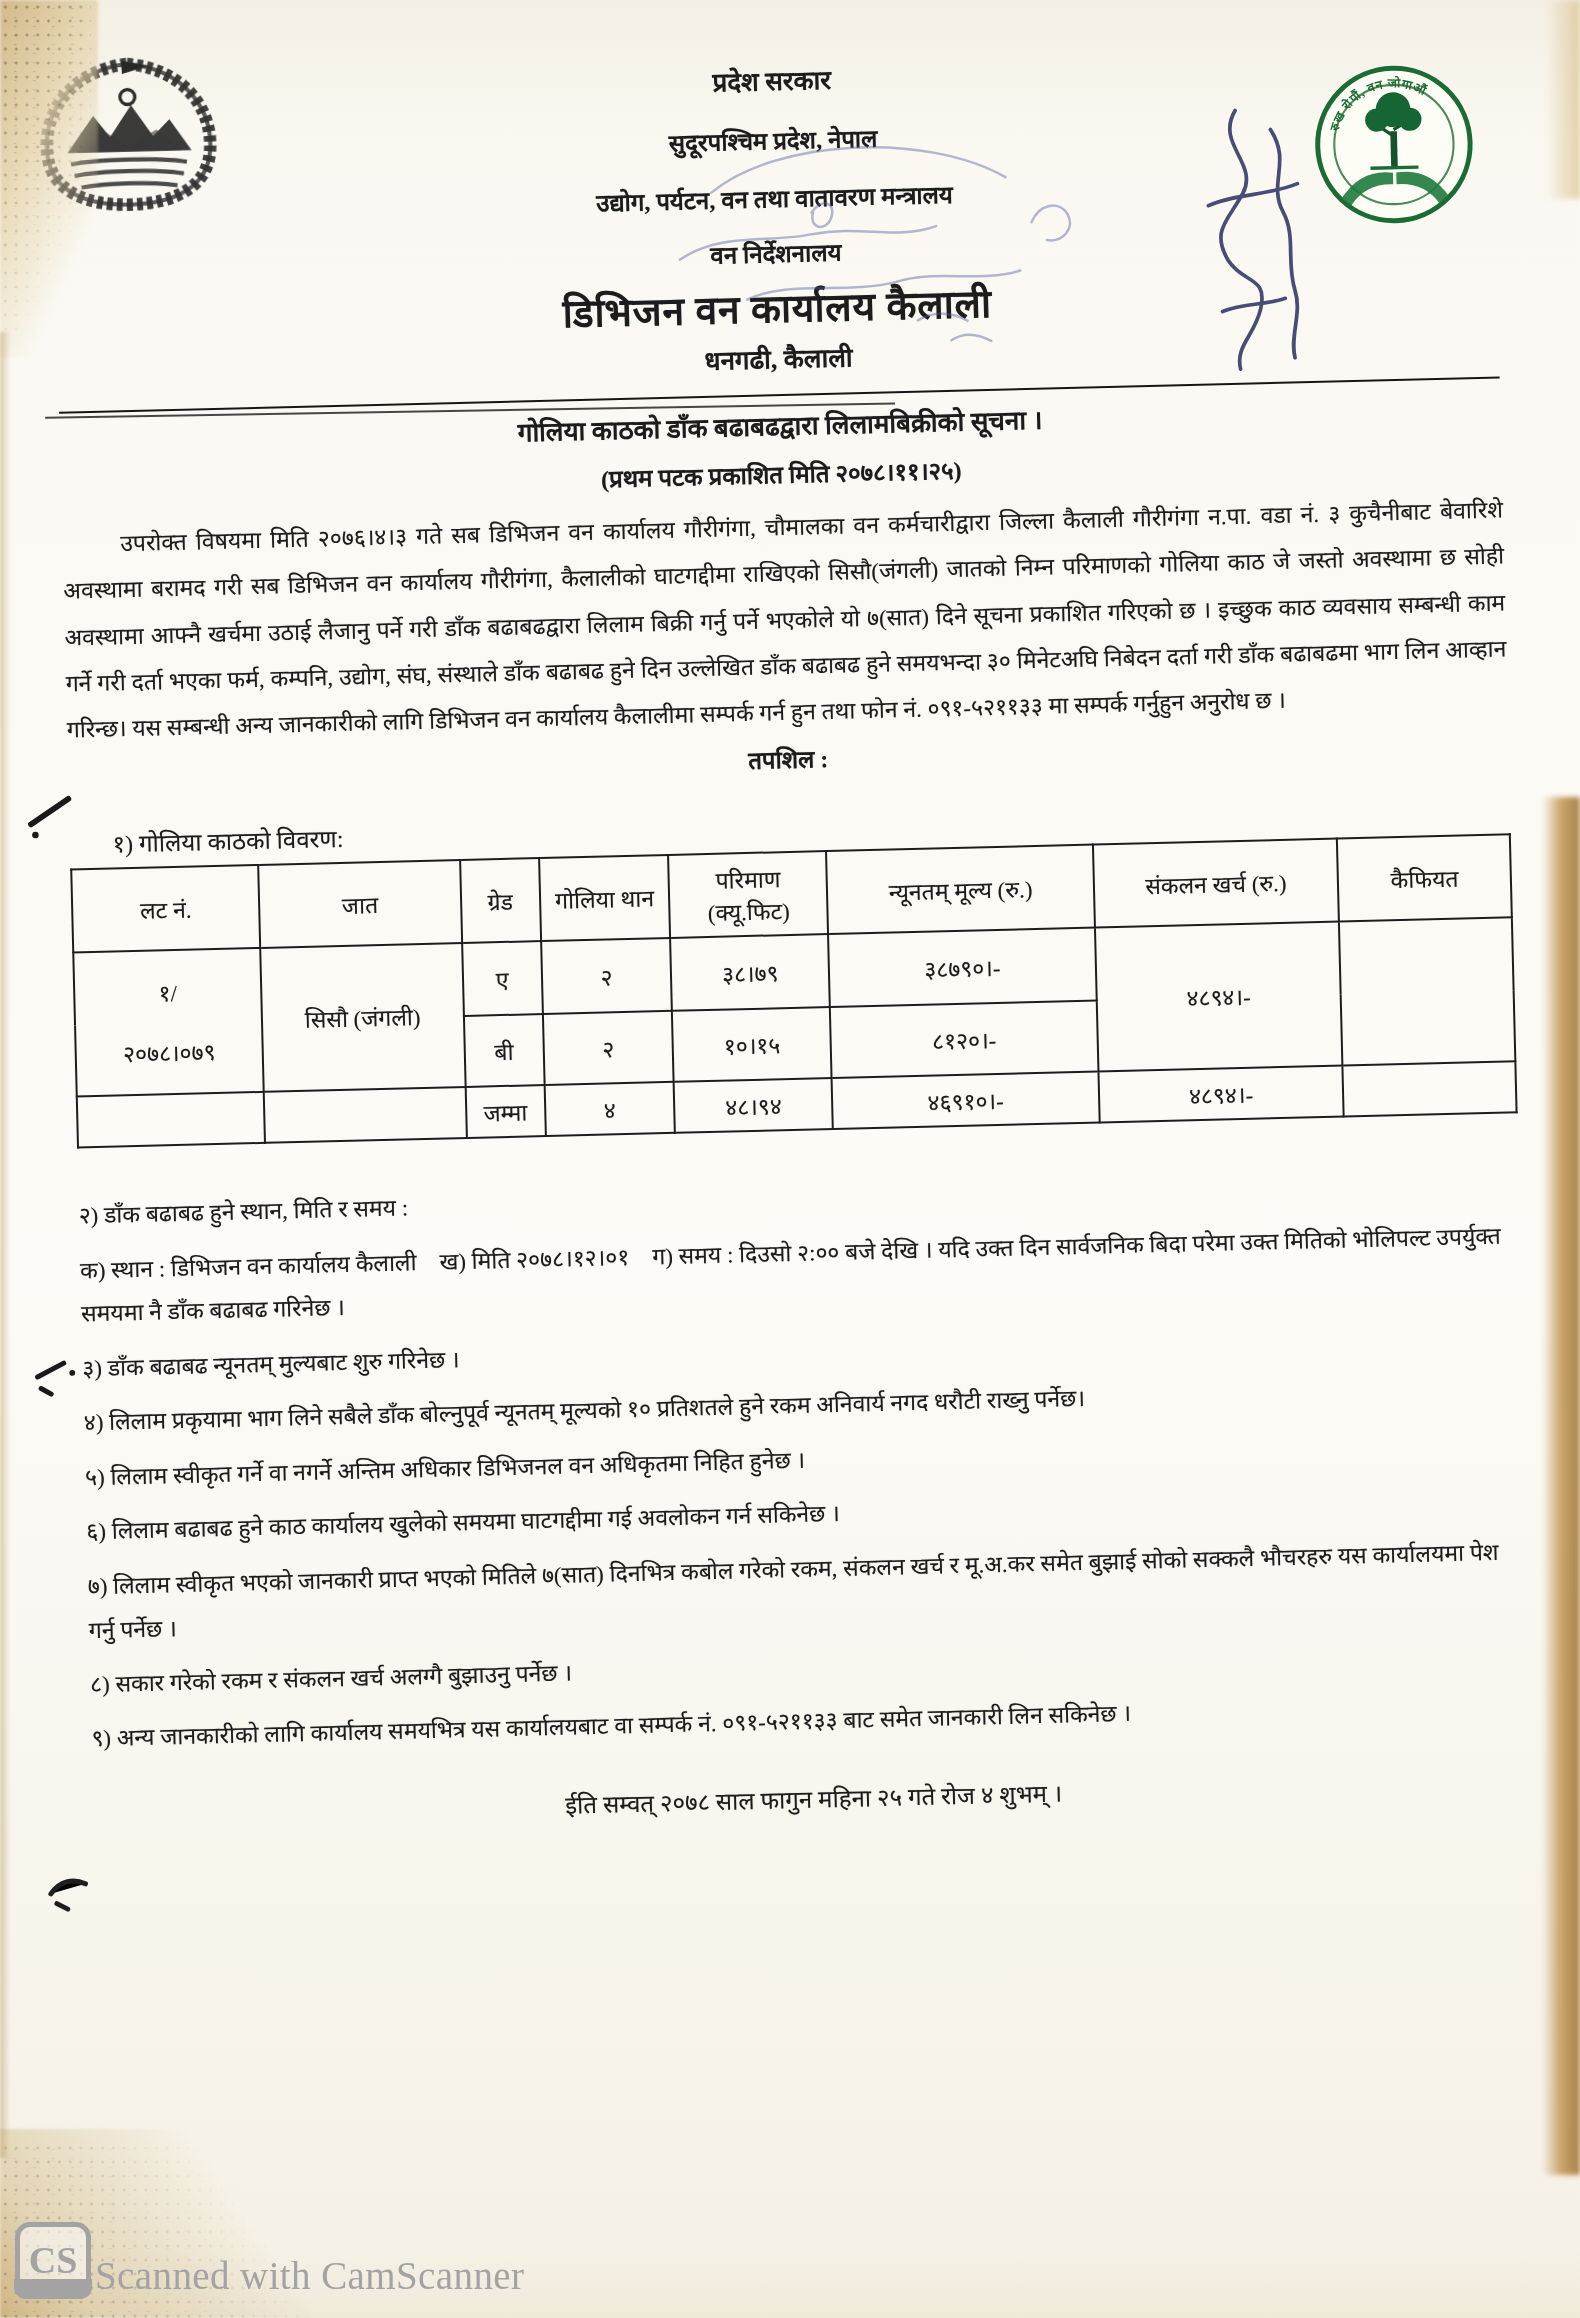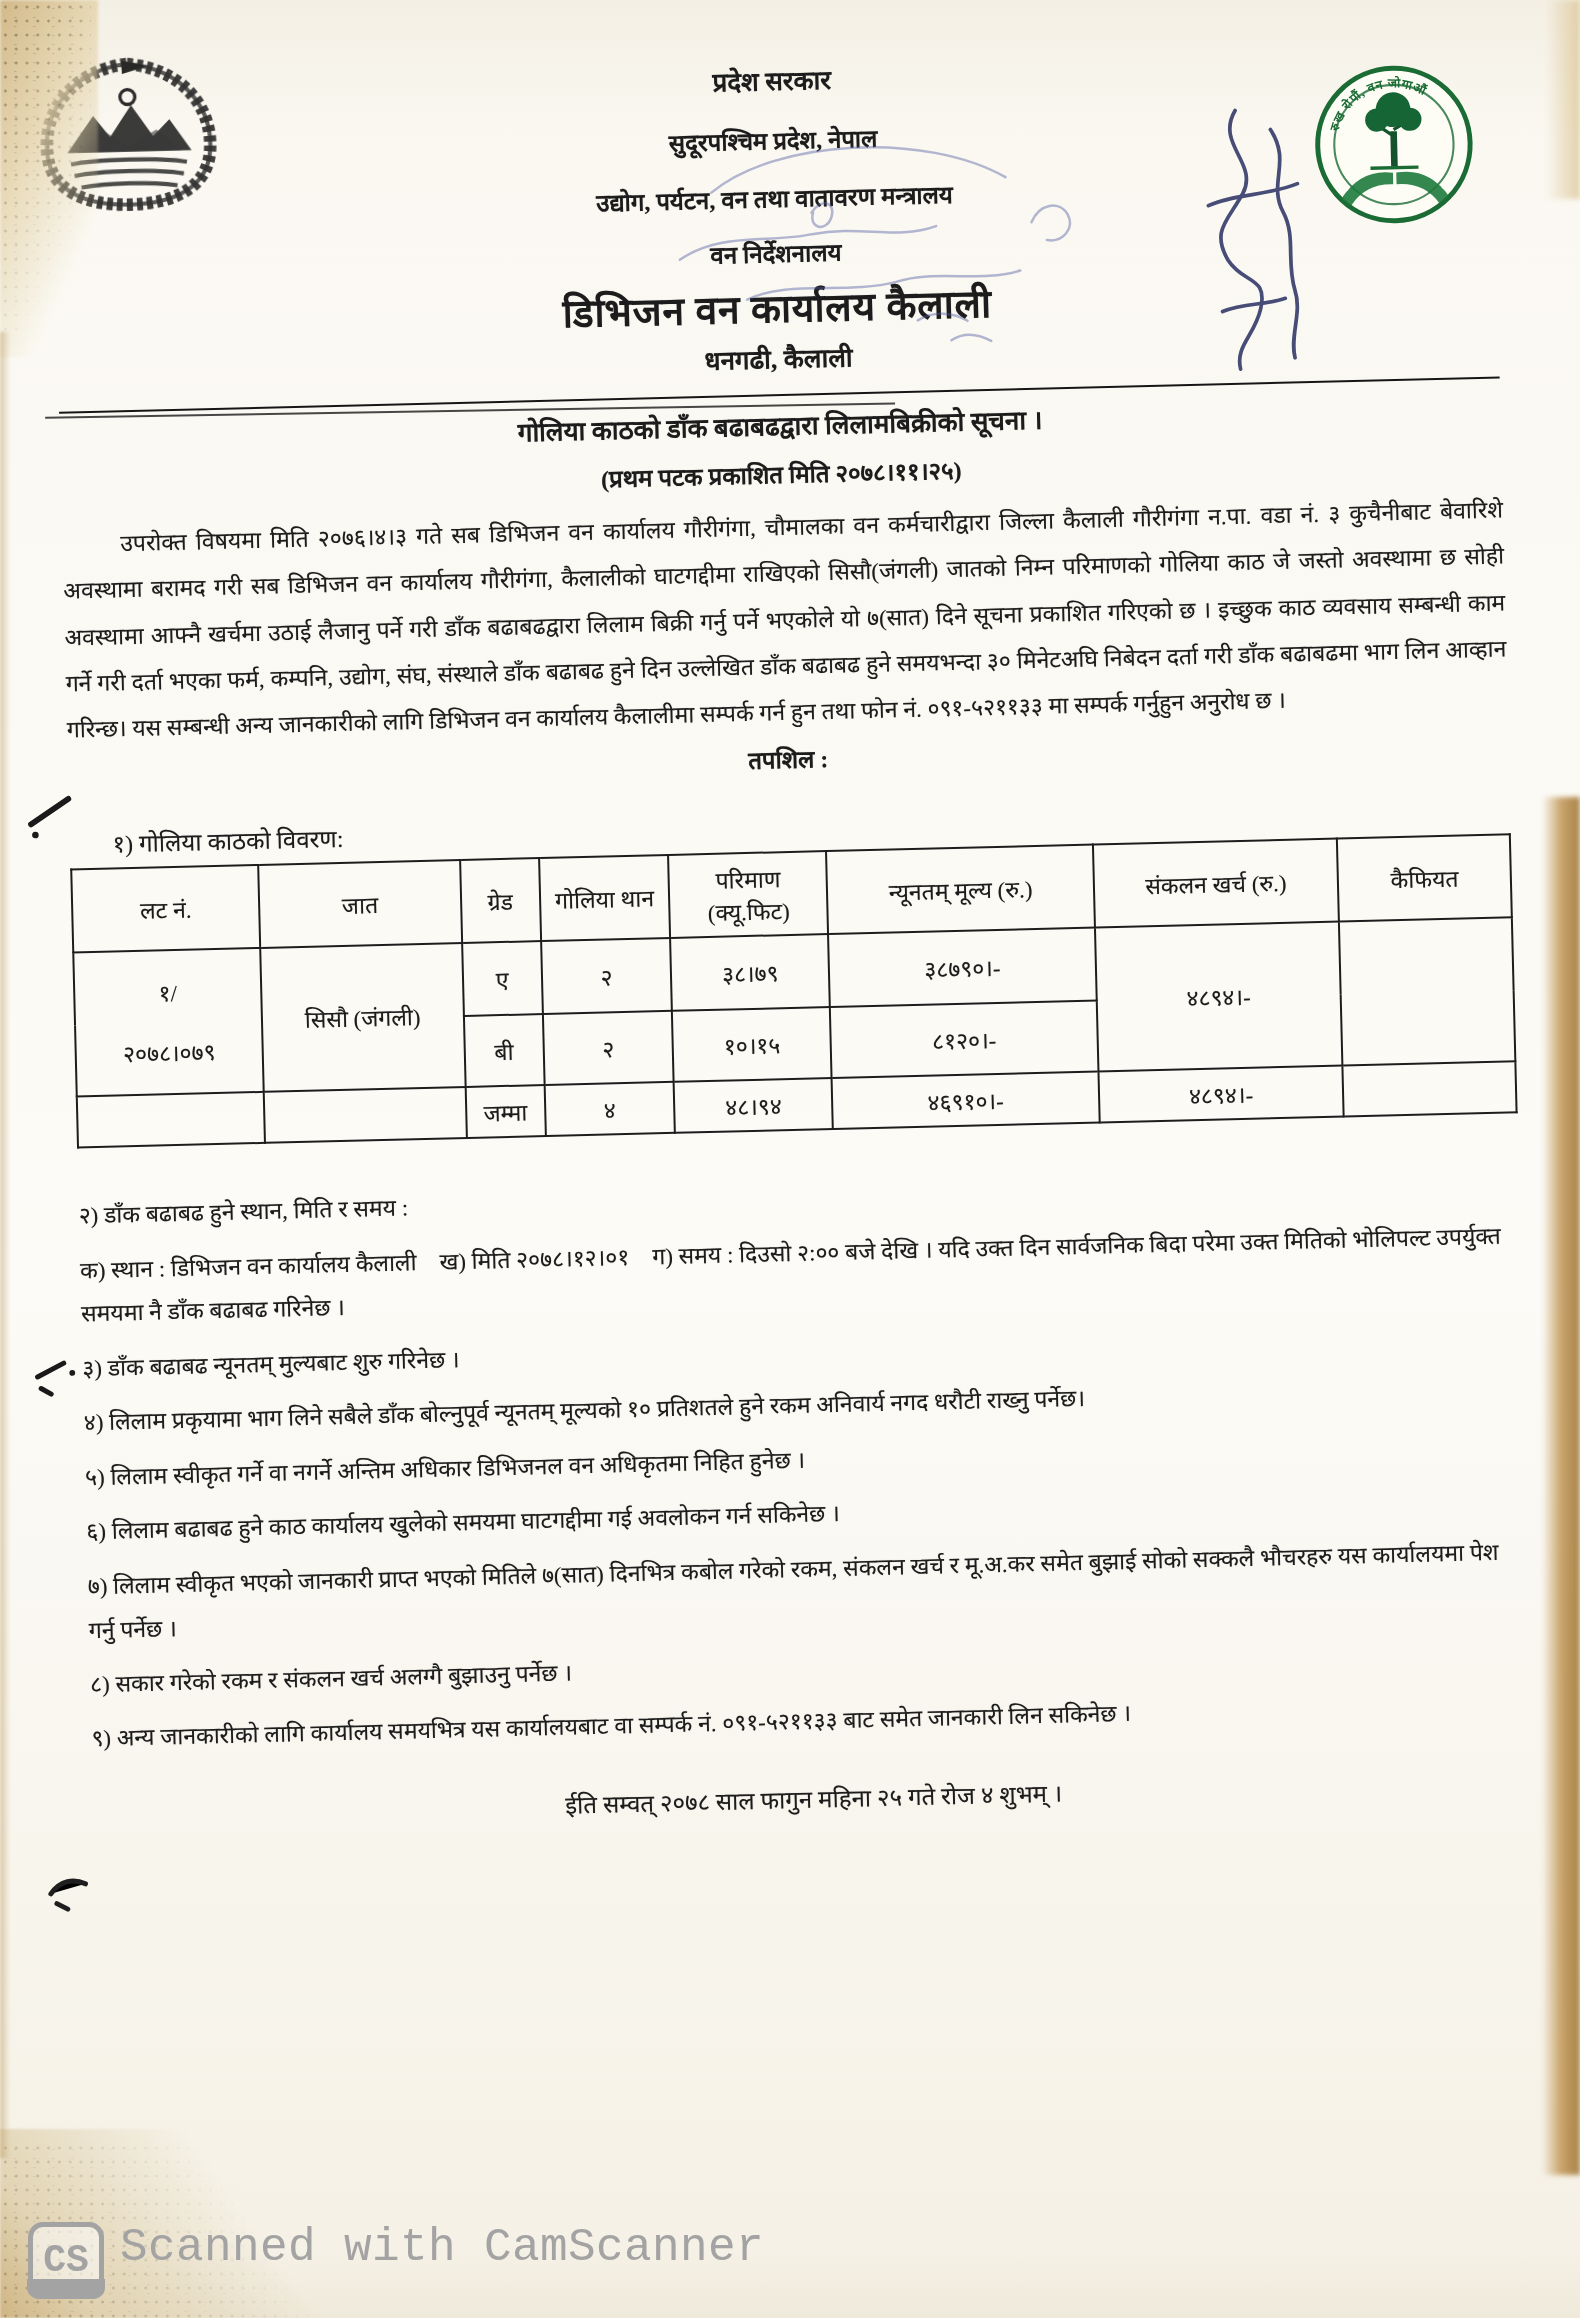--- a/index.html
+++ b/index.html
@@ -66,28 +66,28 @@
     background-size:10.8px 14px,19px 9px;background-position:0 0,5.8px 4.1px;}
   .sp-tl{left:0;top:0;width:91px;height:332px;
     -webkit-mask-image:linear-gradient(115deg,#000 20%,transparent 75%);
     mask-image:linear-gradient(115deg,#000 20%,transparent 75%);}
   .sp-bl{left:0;top:2141px;width:349px;height:178px;opacity:.35;
     -webkit-mask-image:linear-gradient(235deg,transparent 30%,#000 85%);
     mask-image:linear-gradient(235deg,transparent 30%,#000 85%);}
   .left-strip{position:absolute;left:0;top:332px;width:10px;height:1826px;z-index:5;
     background:linear-gradient(to right,rgba(190,160,105,.55),rgba(190,160,105,0));filter:blur(1.7px);}
   
-  .cam{position:absolute;left:28px;top:2222px;z-index:6;display:flex;align-items:flex-start;
-    font-family:Liberation Mono, monospace;color:#a3a3a3;}
+  .cam{position:absolute;left:15px;top:2222px;z-index:6;display:flex;align-items:flex-end;
+    font-family:Liberation Serif, serif;color:#a3a3a3;}
   .cs-badge{position:relative;width:76px;height:76px;border:5.8px solid #a3a3a3;border-radius:15px;
     display:flex;align-items:center;justify-content:center;font-size:38px;font-weight:bold;
     box-sizing:border-box;background:rgba(250,250,248,.6);}
   .cs-badge::after{content:"";position:absolute;left:-5.8px;right:-5.8px;bottom:-5.8px;height:20px;
     background:#a3a3a3;border-radius:0 0 11.6px 11.6px;}
-  .cam-text{margin-left:16px;font-size:46px;letter-spacing:0.4px;}
+  .cam-text{margin-left:4px;font-size:39px;letter-spacing:0.4px;}
 </style>
 </head>
 <body>
 
 <div class="page">
 
   <div class="doc">
 
     <svg class="emblem" viewBox="0 0 244 192">
       <path d="M122,12 C50,20 18,72 24,122 C29,162 66,182 122,182 C178,182 215,162 220,122 C226,72 194,20 122,12" fill="none" stroke="#1b1b1b" stroke-width="15" stroke-dasharray="7 5" opacity=".9"></path>

